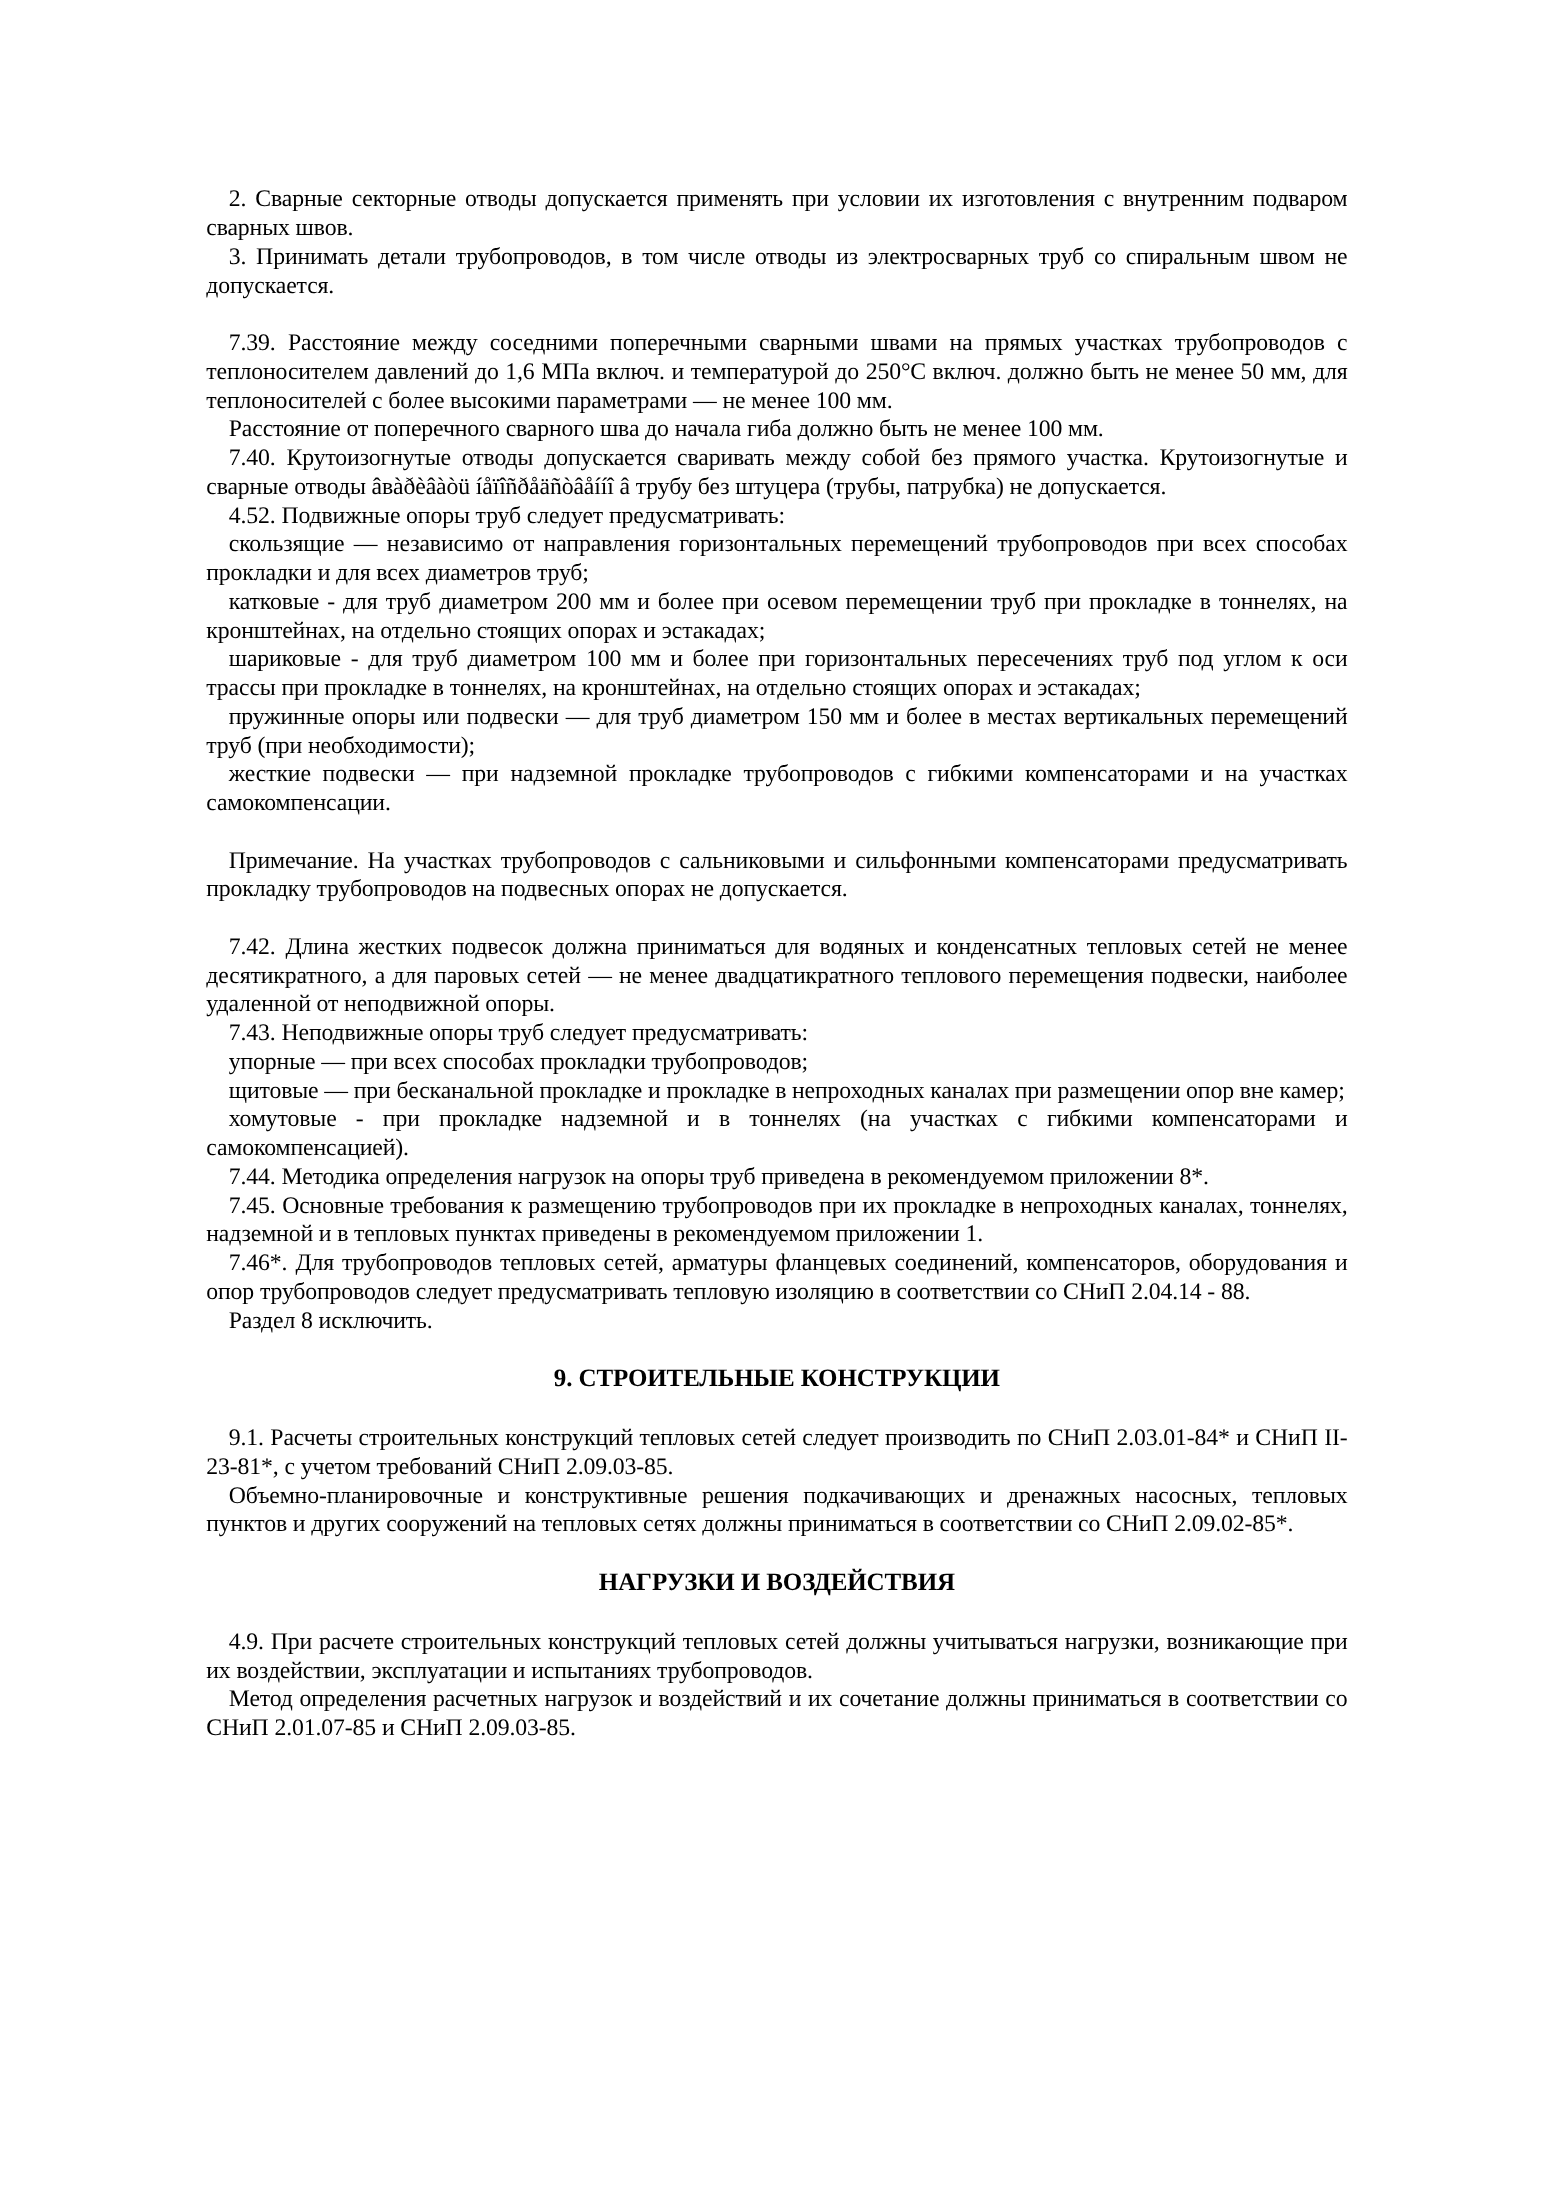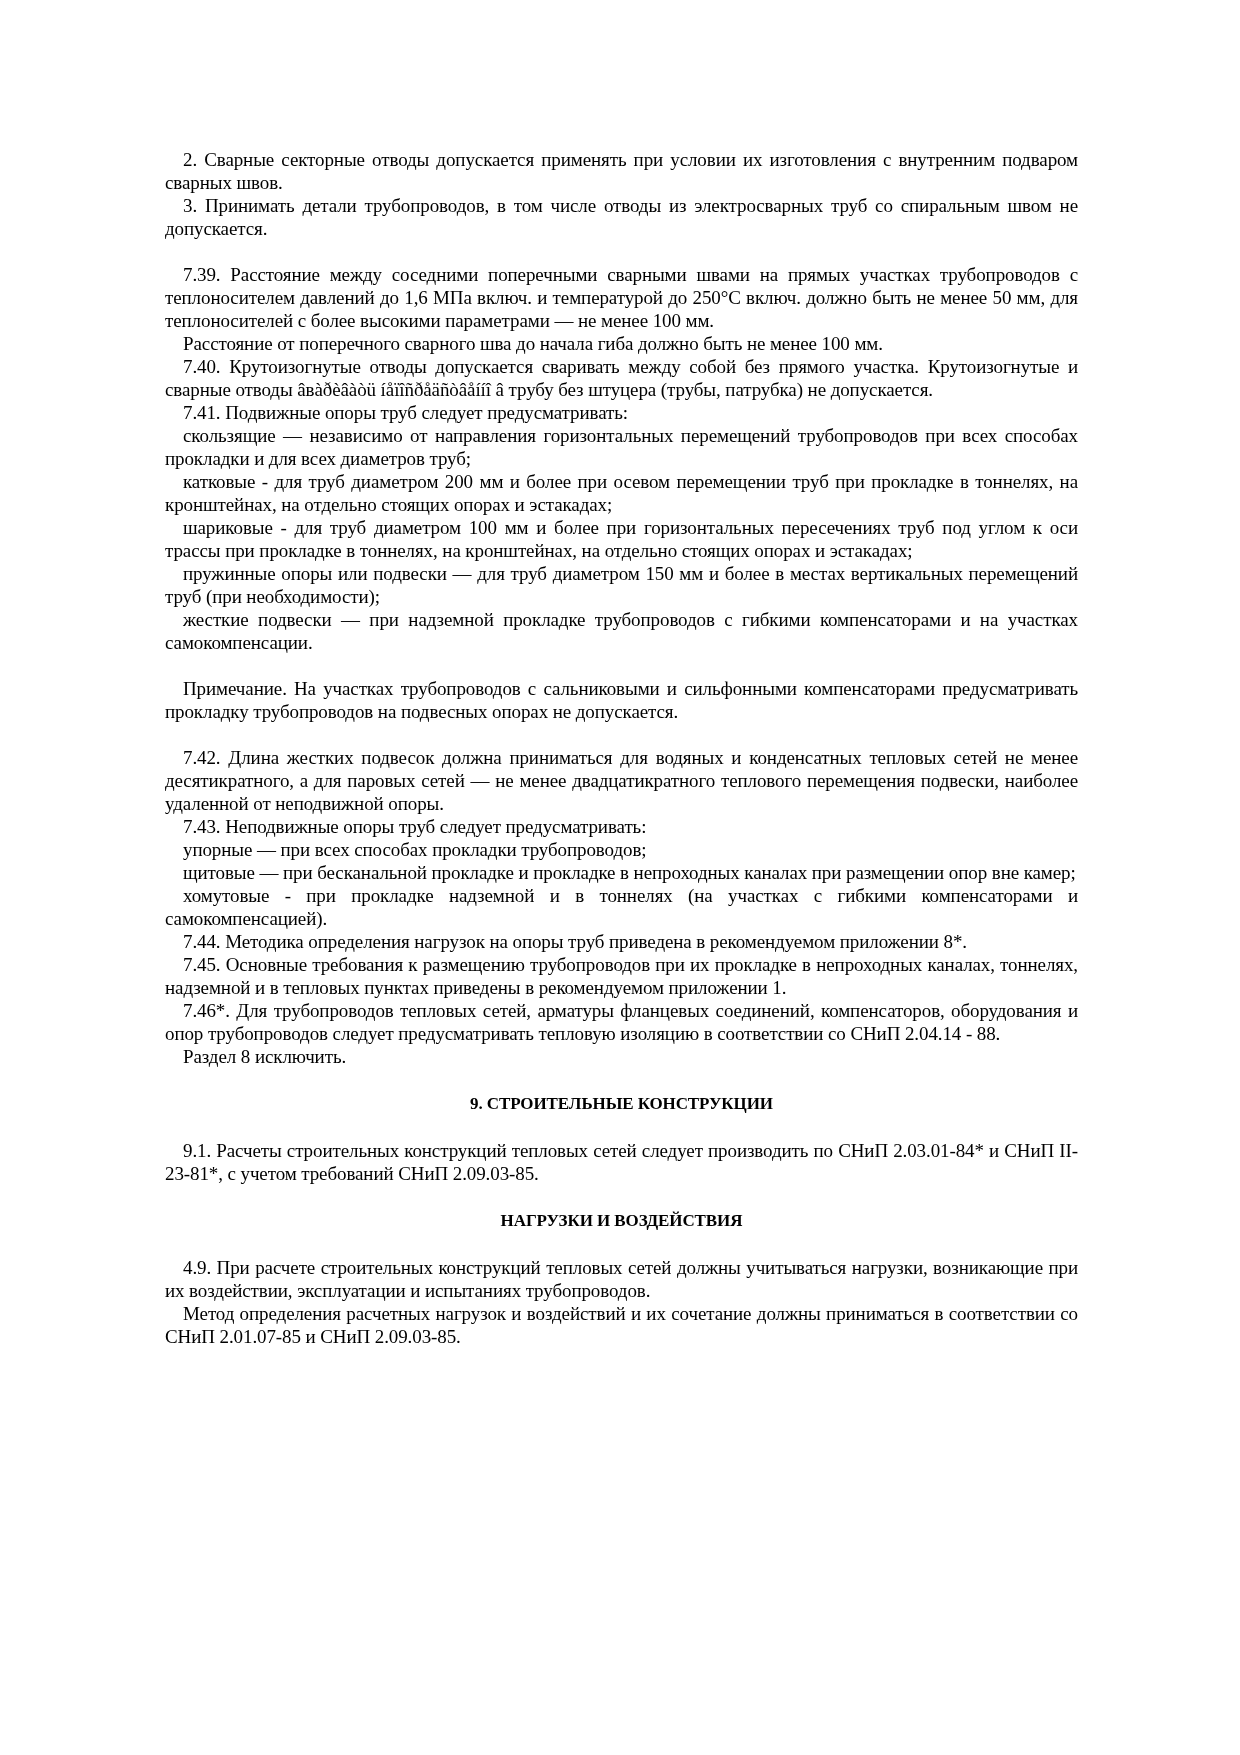--- a/index.html
+++ b/index.html
@@ -32,42 +32,42 @@
     text-indent: 18px;
   }
   .gap-above {
     margin-top: 23px;
   }
   .num {
     font-weight: normal;
   }
   .heading {
     margin: 24px 0;
-    font-size: 17px;
+    font-size: 20px;
     font-weight: bold;
     line-height: 23px;
     text-align: center;
     text-indent: 0;
   }
 </style>
 </head>
 <body>
 
 <div class="page">
   <div class="content">
 
     <p class="para"><span>2. Сварные секторные отводы допускается применять при условии их изготовления с внутренним подваром сварных швов.</span></p>
     <p class="para"><span>3. Принимать детали трубопроводов, в том числе отводы из электросварных труб со спиральным швом не допускается.</span></p>
 
     <p class="para gap-above"><b class="num">7.39.</b> <span>Расстояние между соседними поперечными сварными швами на прямых участках трубопроводов с теплоносителем давлений до 1,6 МПа включ. и температурой до 250°С включ. должно быть не менее 50 мм, для теплоносителей с более высокими параметрами — не менее 100 мм.</span></p>
     <p class="para"><span>Расстояние от поперечного сварного шва до начала гиба должно быть не менее 100 мм.</span></p>
 
     <p class="para"><b class="num">7.40.</b> <span>Крутоизогнутые отводы допускается сваривать между собой без прямого участка. Крутоизогнутые и сварные отводы âвàðèâàòü íåïîñðåäñòâåííî â трубу без штуцера (трубы, патрубка) не допускается.</span></p>
 
-    <p class="para"><b class="num">7.41.</b> <span>Подвижные опоры труб следует предусматривать:</span></p>
+    <p class="para"><b class="num">4.52.</b> <span>Подвижные опоры труб следует предусматривать:</span></p>
     <p class="para"><span>скользящие — независимо от направления горизонтальных перемещений трубопроводов при всех способах прокладки и для всех диаметров труб;</span></p>
     <p class="para"><span>катковые - для труб диаметром 200 мм и более при осевом перемещении труб при прокладке в тоннелях, на кронштейнах, на отдельно стоящих опорах и эстакадах;</span></p>
     <p class="para"><span>шариковые - для труб диаметром 100 мм и более при горизонтальных пересечениях труб под углом к оси трассы при прокладке в тоннелях, на кронштейнах, на отдельно стоящих опорах и эстакадах;</span></p>
     <p class="para"><span>пружинные опоры или подвески — для труб диаметром 150 мм и более в местах вертикальных перемещений труб (при необходимости);</span></p>
     <p class="para"><span>жесткие подвески — при надземной прокладке трубопроводов с гибкими компенсаторами и на участках самокомпенсации.</span></p>
 
     <p class="para gap-above"><span>Примечание. На участках трубопроводов с сальниковыми и сильфонными компенсаторами предусматривать прокладку трубопроводов на подвесных опорах не допускается.</span></p>
 
     <p class="para gap-above"><b class="num">7.42.</b> <span>Длина жестких подвесок должна приниматься для водяных и конденсатных тепловых сетей не менее десятикратного, а для паровых сетей — не менее двадцатикратного теплового перемещения подвески, наиболее удаленной от неподвижной опоры.</span></p>
 
@@ -78,20 +78,21 @@
 
     <p class="para"><b class="num">7.44.</b> <span>Методика определения нагрузок на опоры труб приведена в рекомендуемом приложении 8*.</span></p>
     <p class="para"><b class="num">7.45.</b> <span>Основные требования к размещению трубопроводов при их прокладке в непроходных каналах, тоннелях, надземной и в тепловых пунктах приведены в рекомендуемом приложении 1.</span></p>
     <p class="para"><b class="num">7.46*.</b> <span>Для трубопроводов тепловых сетей, арматуры фланцевых соединений, компенсаторов, оборудования и опор трубопроводов следует предусматривать тепловую изоляцию в соответствии со СНиП 2.04.14 - 88.</span></p>
 
     <p class="para"><span>Раздел</span> <b class="num">8</b> <span>исключить.</span></p>
 
     <h2 class="heading">9. СТРОИТЕЛЬНЫЕ КОНСТРУКЦИИ</h2>
 
     <p class="para"><b class="num">9.1.</b> <span>Расчеты строительных конструкций тепловых сетей следует производить по СНиП 2.03.01-84* и СНиП II-23-81*, с учетом требований СНиП 2.09.03-85.</span></p>
+    <p class="para"><span>Объемно-планировочные и конструктивные решения подкачивающих и дренажных насосных, тепловых пунктов и других сооружений на тепловых сетях должны приниматься в соответствии со СНиП 2.09.02-85*.</span></p>
 
     <h2 class="heading">НАГРУЗКИ И ВОЗДЕЙСТВИЯ</h2>
 
     <p class="para"><b class="num">4.9.</b> <span>При расчете строительных конструкций тепловых сетей должны учитываться нагрузки, возникающие при их воздействии, эксплуатации и испытаниях трубопроводов.</span></p>
     <p class="para"><span>Метод определения расчетных нагрузок и воздействий и их сочетание должны приниматься в соответствии со СНиП 2.01.07-85 и СНиП 2.09.03-85.</span></p>
 
   </div>
 </div>
 
 </body></html>

